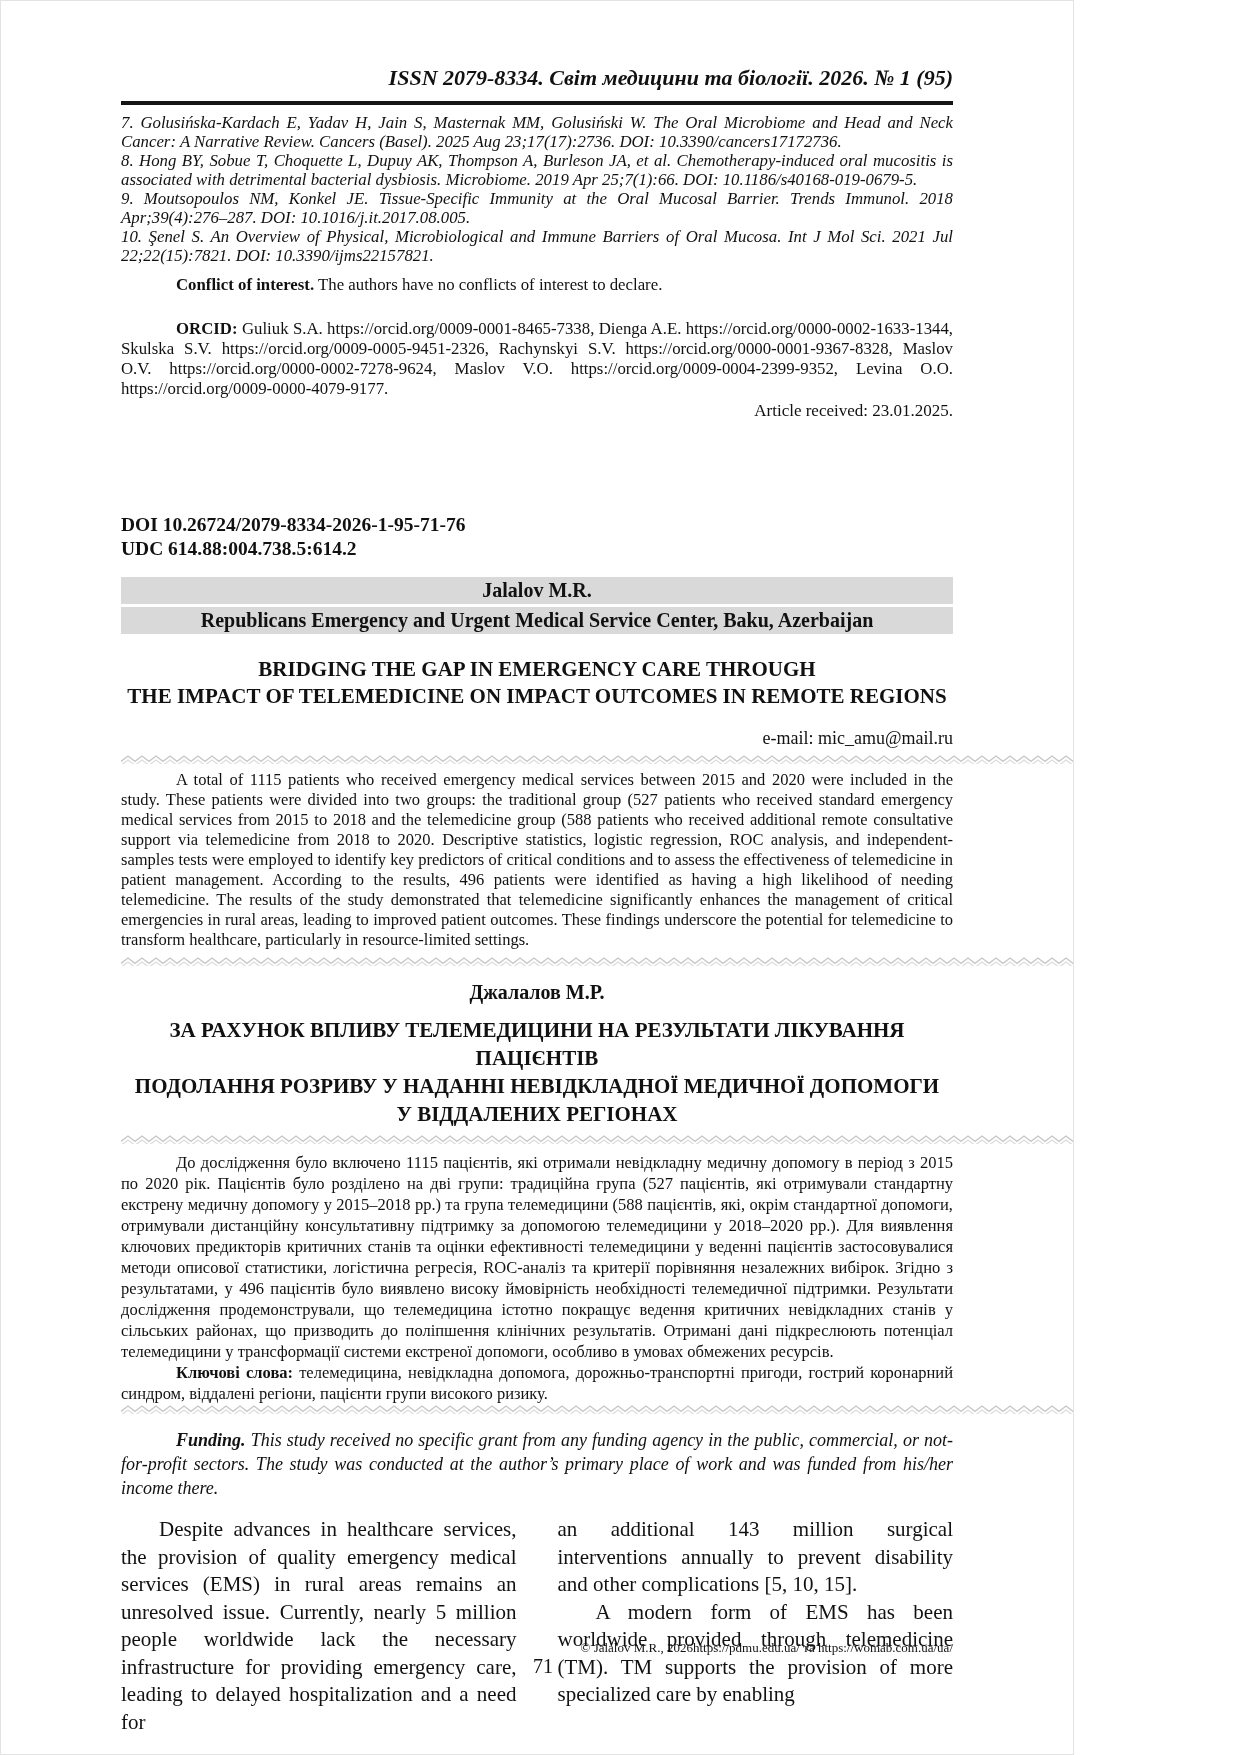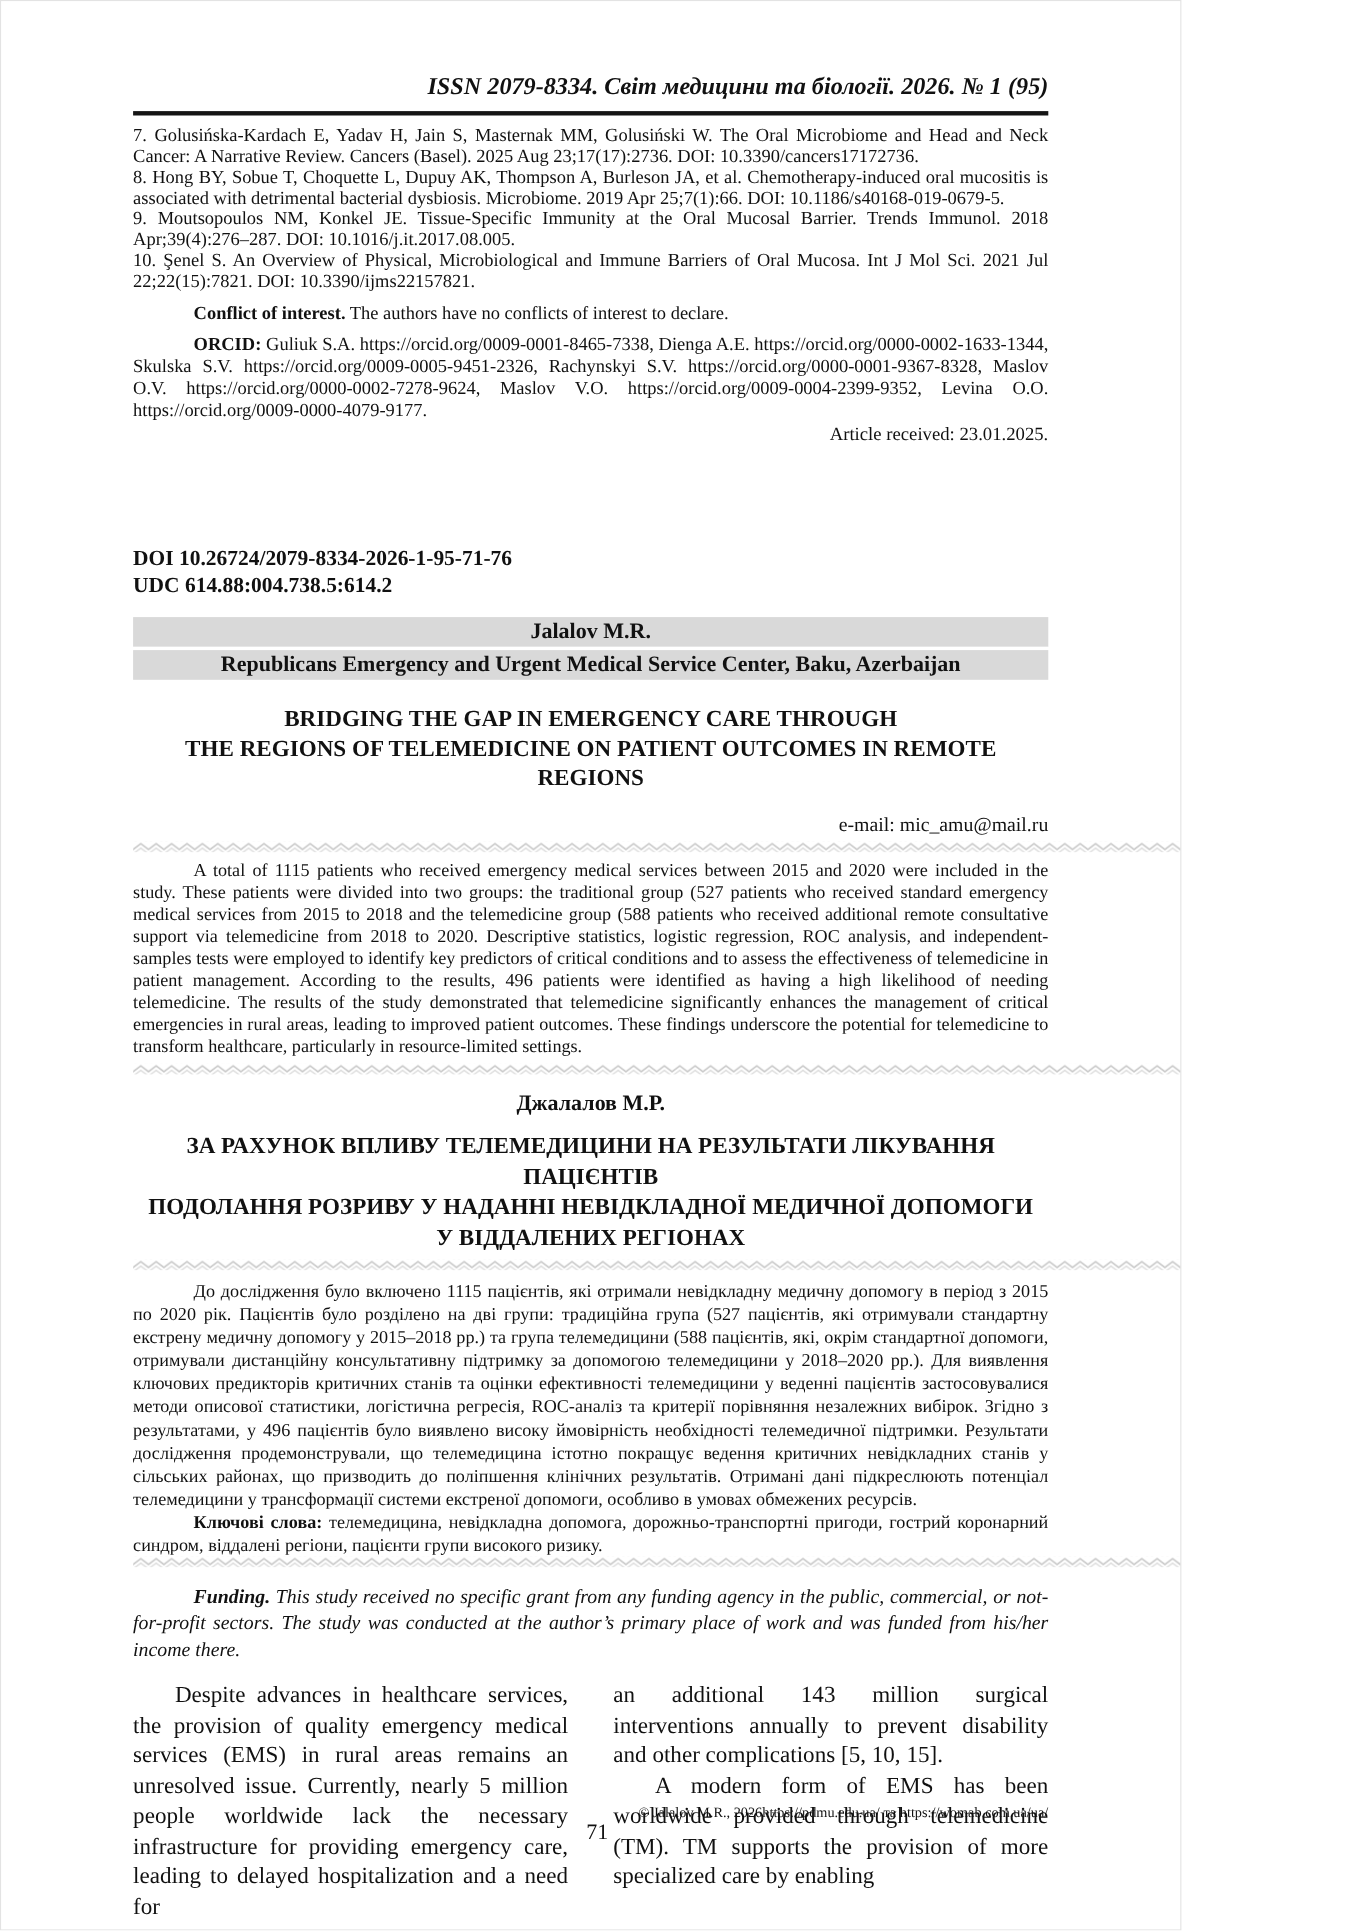--- a/index.html
+++ b/index.html
@@ -17,25 +17,25 @@
   
   .journal-header {
     text-align:right;
     font-size:22px; line-height:26px;
     font-weight:bold; font-style:italic;
     padding-bottom:10px;
     border-bottom:4px solid #151515;
   }
   
   .refs { margin-top:8px; font-size:16.8px; line-height:19px; text-align:justify; }
-  .refs p { text-align:justify; }
+  .refs p { text-align:justify;font-style:italic; }
   
   .para { font-size:16.8px; line-height:20px; text-align:justify; text-indent:55px; }
   .conflict { margin-top:10px; }
-  .orcid { margin-top:8px; }
+  .orcid { margin-top:24px; }
   .received { margin-top:2px; font-size:17px; line-height:20px; text-align:right; }
   b.lbl { font-weight:bold; }
   
   .doi-block { margin-top:92px; font-weight:bold; font-size:19.5px; line-height:24px; }
   
   .author-band { margin-top:16px; }
   .band-row {
     background:#d9d9d9;
     text-align:center; font-weight:bold; font-size:20px; line-height:27px;
   }
@@ -108,21 +108,21 @@
   </div>
 
   <div class="author-band">
     <div class="band-row">Jalalov M.R.</div>
     <div class="band-gap"></div>
     <div class="band-row">Republicans Emergency and Urgent Medical Service Center, Baku, Azerbaijan</div>
   </div>
 
   <div class="title-en">
     <div>BRIDGING THE GAP IN EMERGENCY CARE THROUGH</div>
-    <div>THE REGIONS OF  TELEMEDICINE ON PATIENT OUTCOMES IN REMOTE REGIONS</div>
+    <div>THE IMPACT OF  TELEMEDICINE ON IMPACT OUTCOMES IN REMOTE REGIONS</div>
   </div>
 
   <p class="email-line">e-mail: mic_amu@mail.ru</p>
 
   <svg class="zigzag" width="1001" height="10">
       <rect width="1001" height="10" fill="url(#zigzag-pat)"></rect>
     </svg>
 
   <p class="abstract">A total of 1115 patients who received emergency medical services between 2015 and 2020 were included in the study. These patients were divided into two groups: the traditional group (527 patients who received standard emergency medical services from 2015 to 2018 and the telemedicine group (588 patients who received additional remote consultative support via telemedicine from 2018 to 2020. Descriptive statistics, logistic regression, ROC analysis, and independent-samples tests were employed to identify key predictors of critical conditions and to assess the effectiveness of telemedicine in patient management. According to the results, 496 patients were identified as having a high likelihood of needing telemedicine. The results of the study demonstrated that telemedicine significantly enhances the management of critical emergencies in rural areas, leading to improved patient outcomes. These findings underscore the potential for telemedicine to transform healthcare, particularly in resource-limited settings.</p>
 

